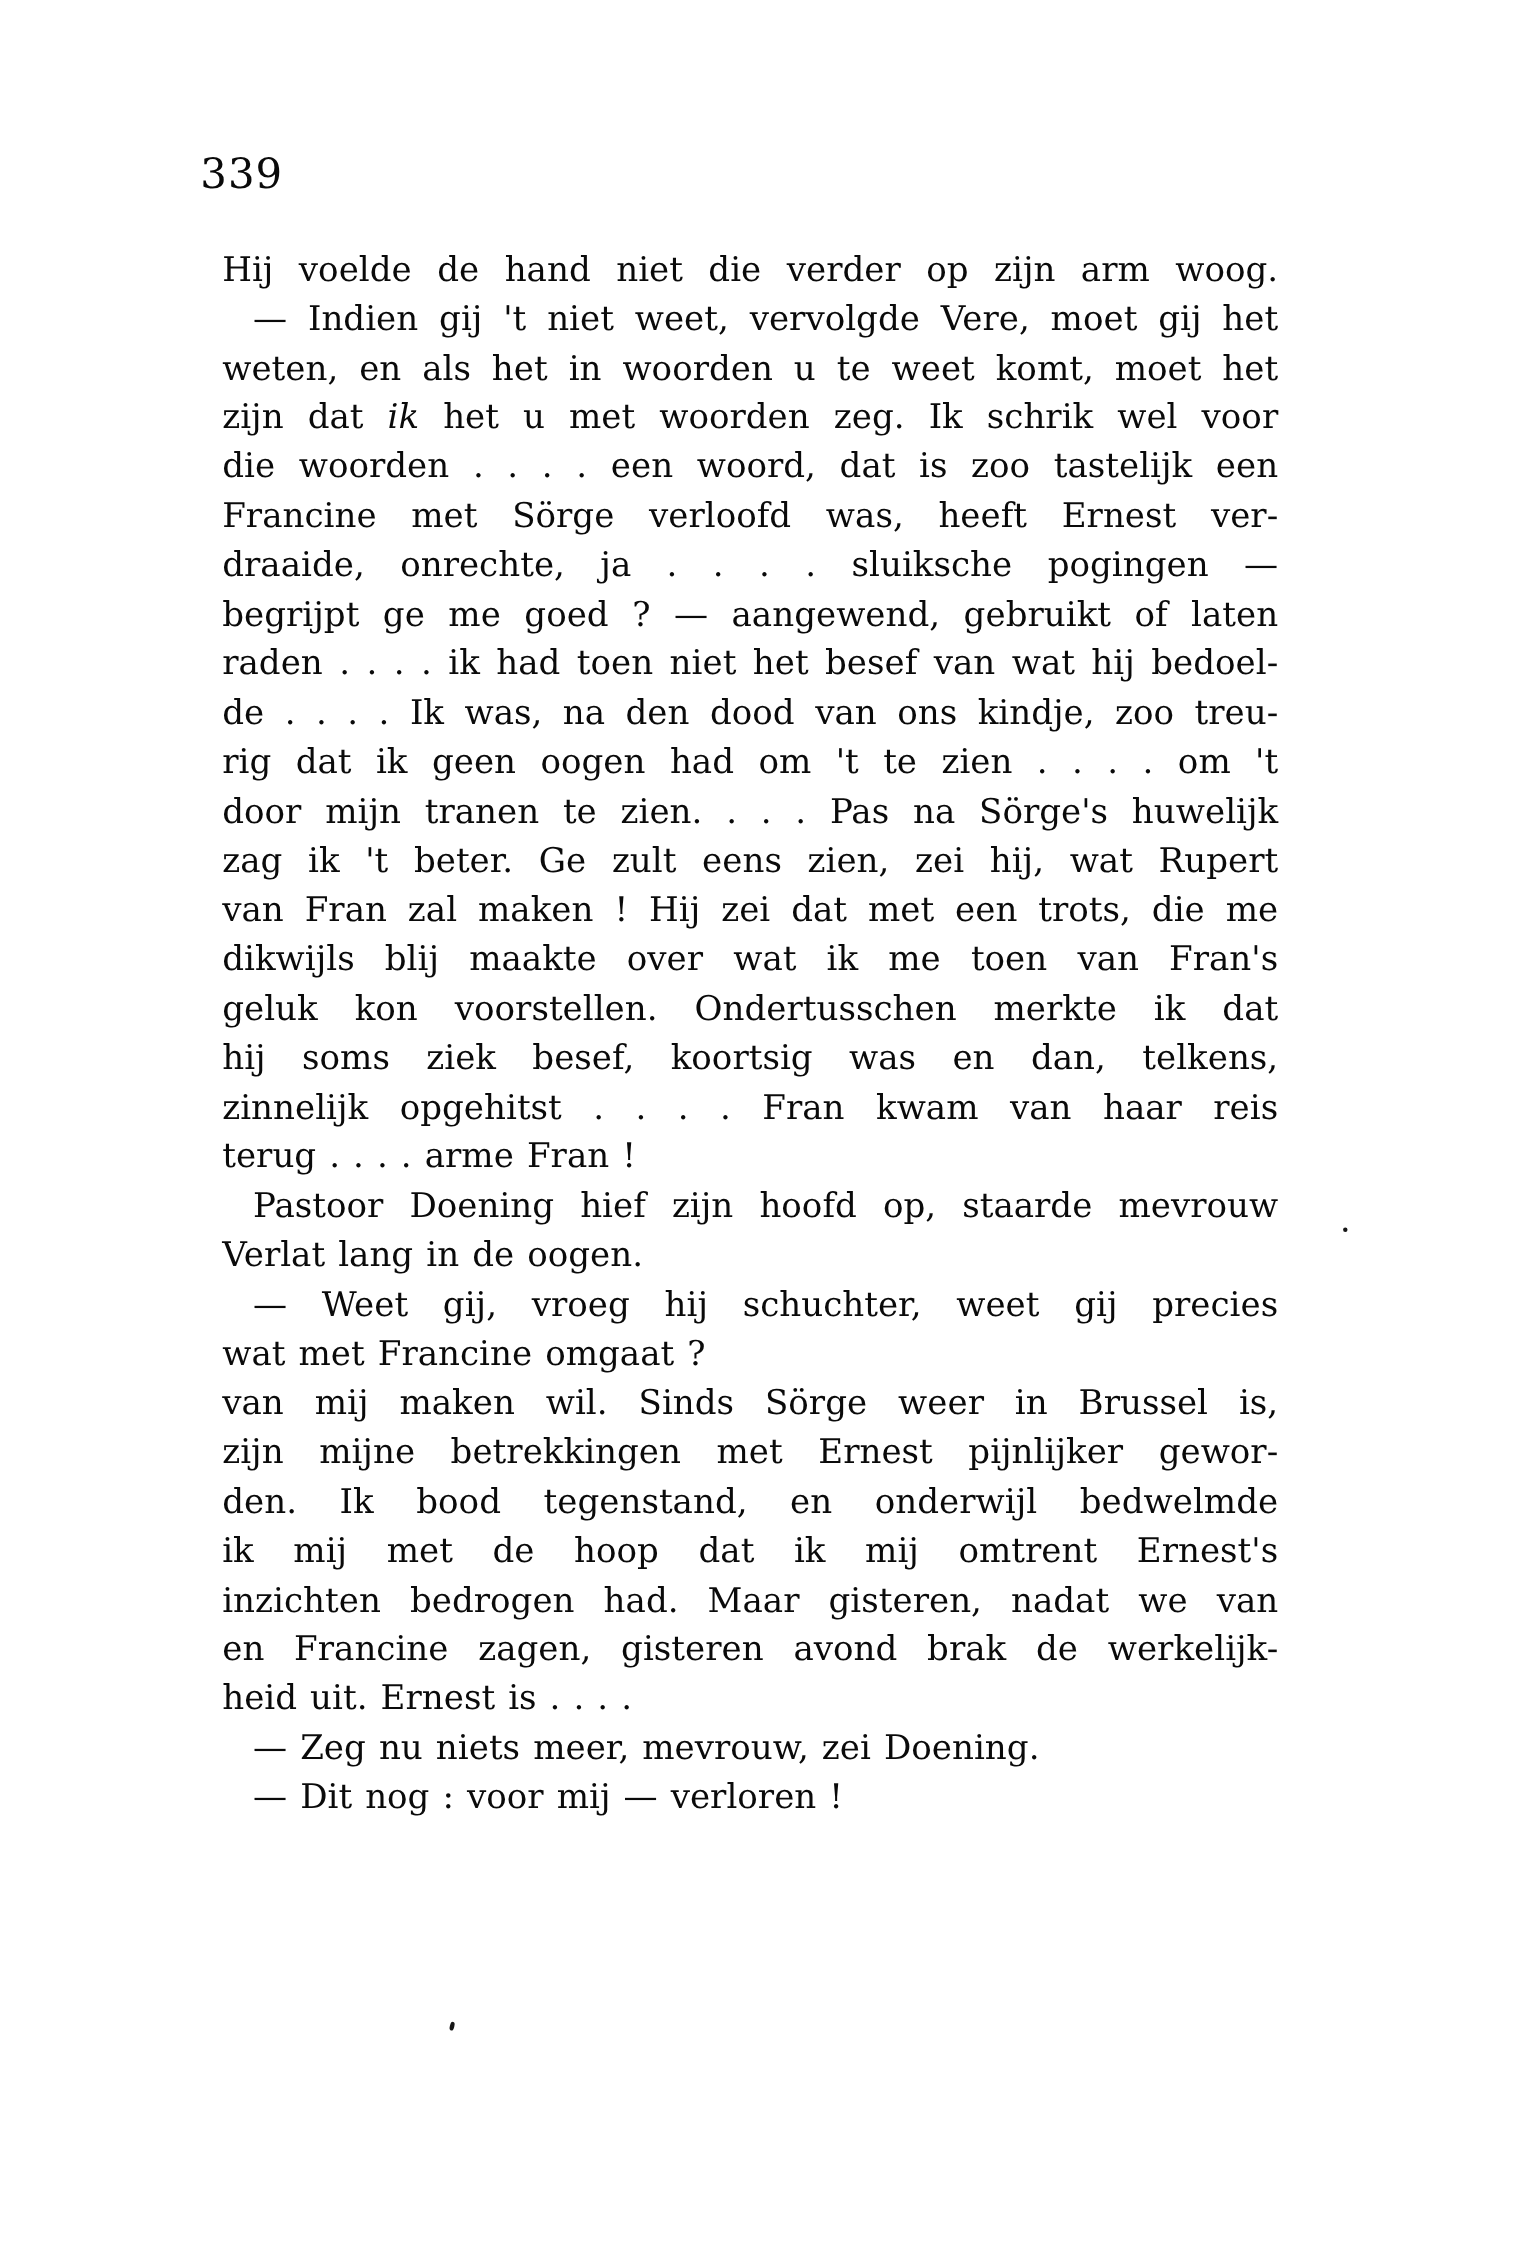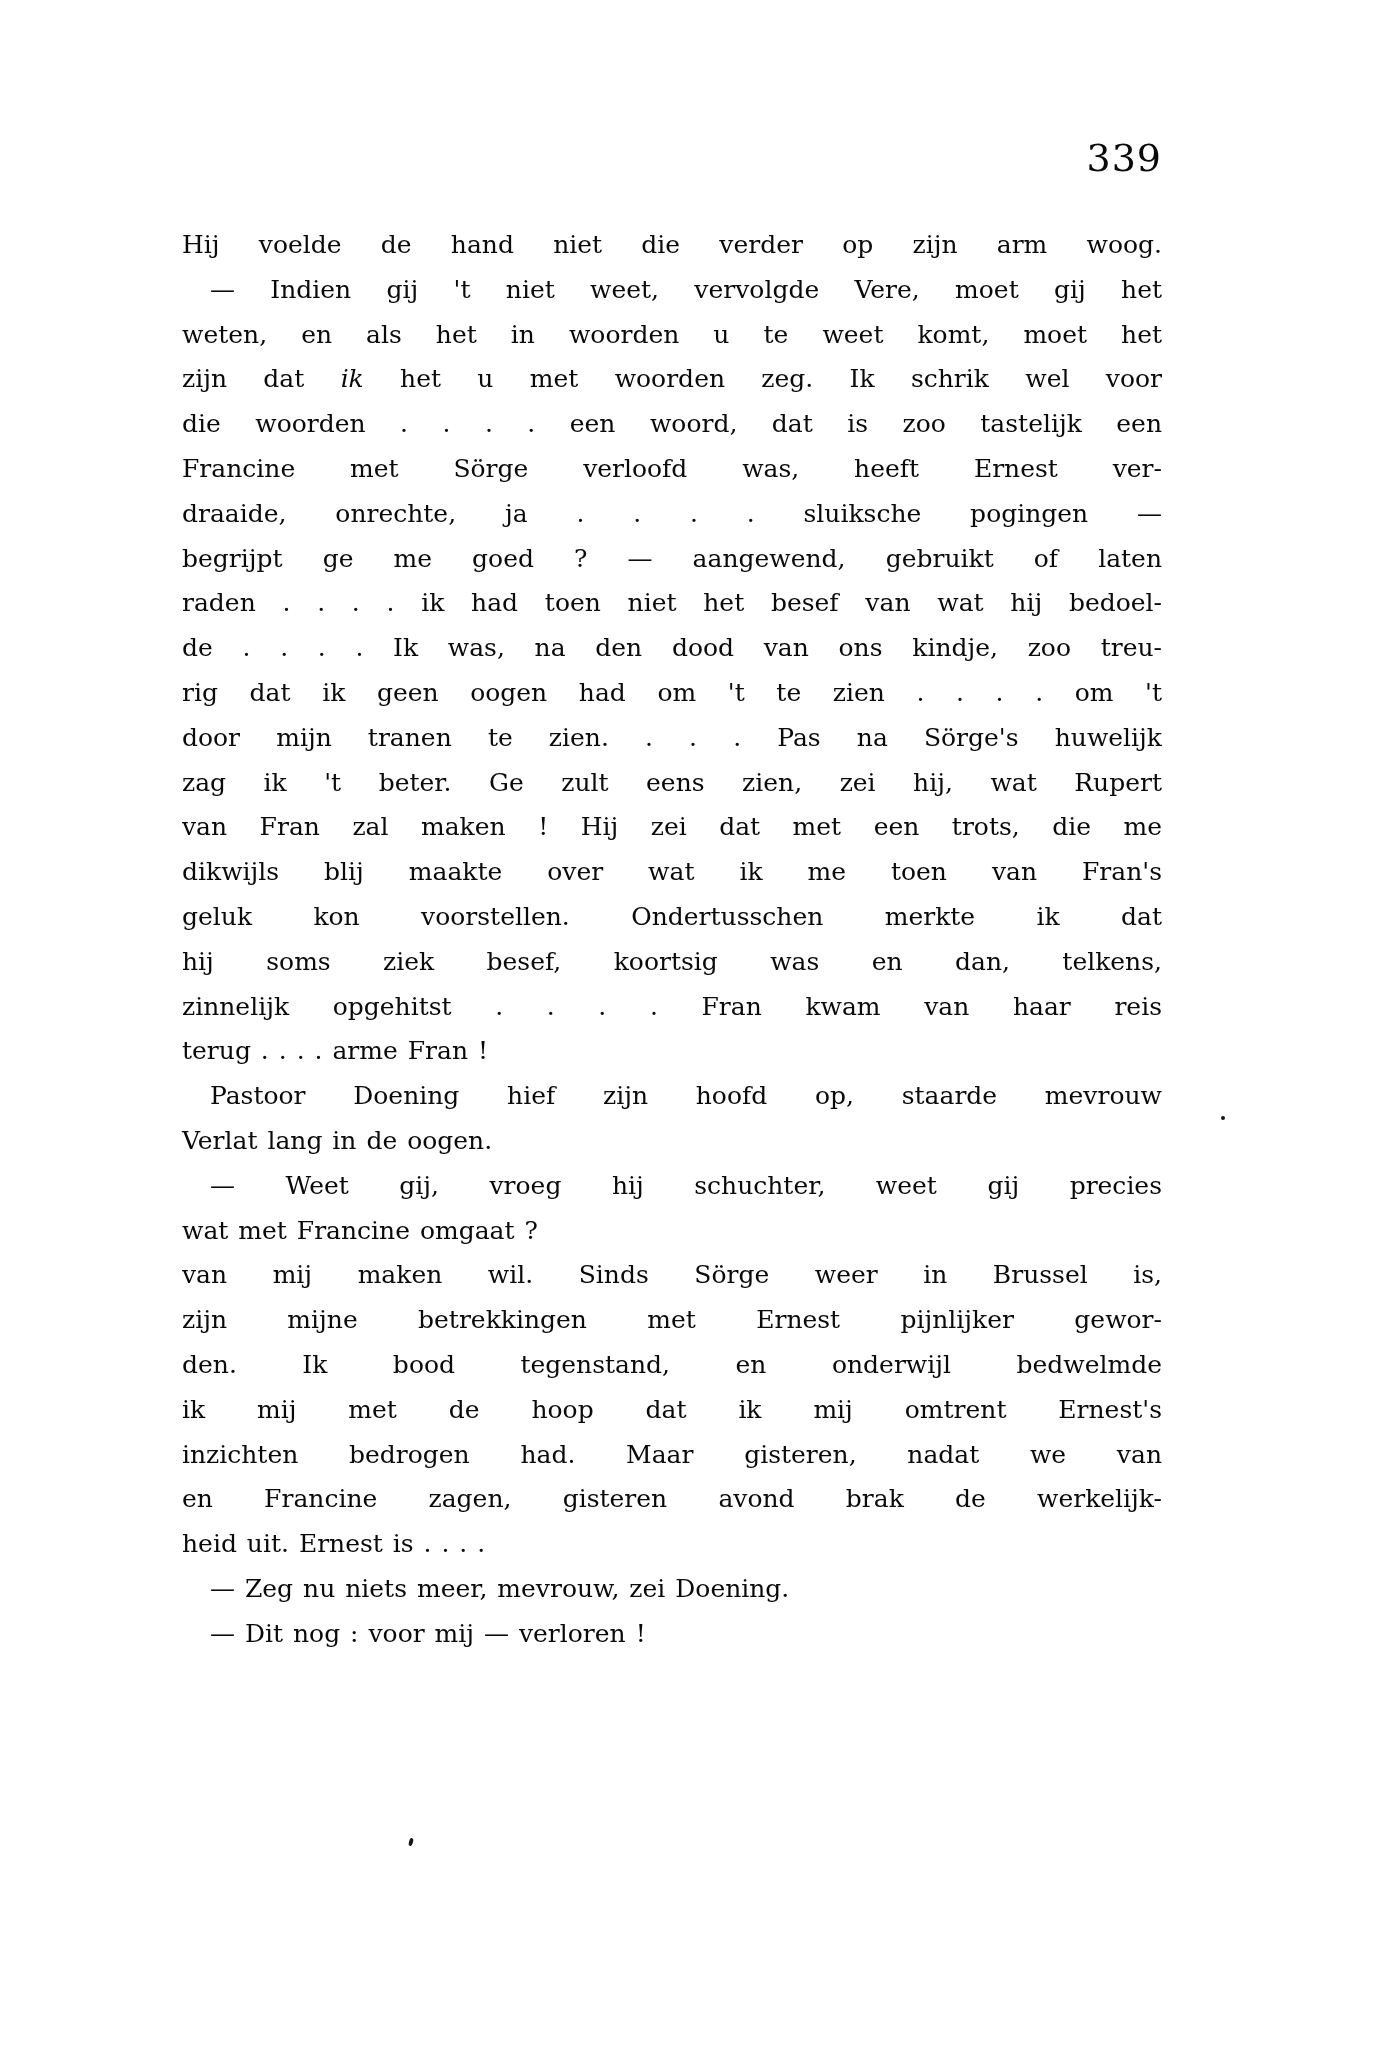--- a/index.html
+++ b/index.html
@@ -18,38 +18,39 @@
   .page {
     position: absolute;
     inset: 0;
     background: #ffffff;
   }
   .page-number {
     position: absolute;
     top: 136px;
     left: 182px;
     width: 980px;
-    text-align: right;
+    text-align: left;
     font-size: 38px;
     line-height: 44px;
     letter-spacing: 1px;
     color: #0a0a0a;
   }
   .text-block {
     position: absolute;
     left: 182px;
     top: 223px;
     width: 980px;
   }
   .line {
-    font-size: 25px;
+    font-size: 31px;
     line-height: 44.8px;
     height: 44.8px;
     text-align: left;
     word-spacing: 2px;
+    margin-left: 20px;
   }
   .line.justify {
     text-align: justify;
     text-align-last: justify;
   }
   .line.indent {
     text-indent: 28px;
   }
   .italic {
     font-style: italic;

